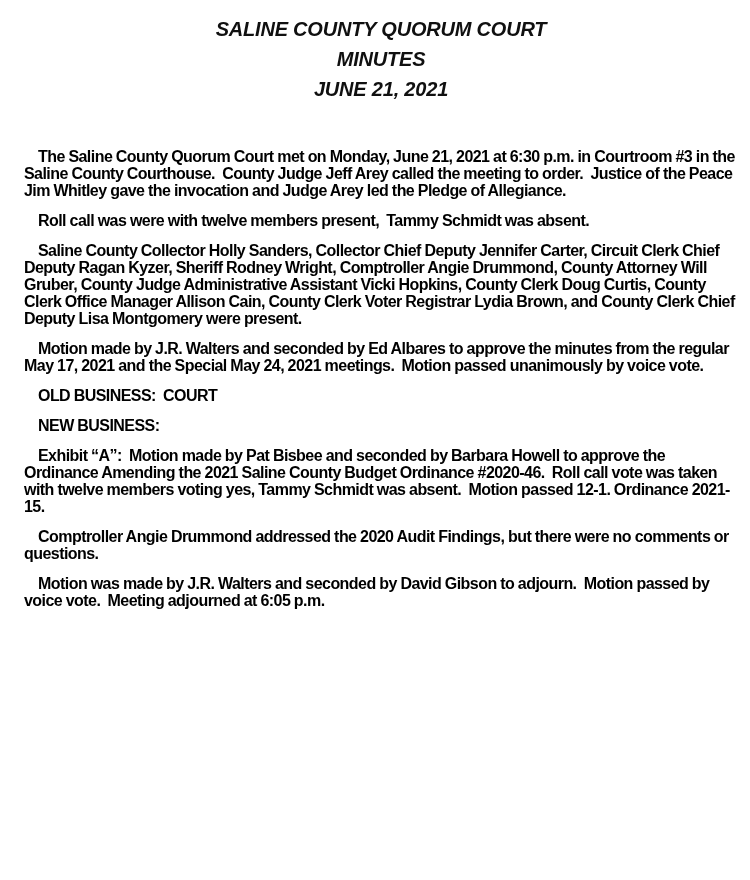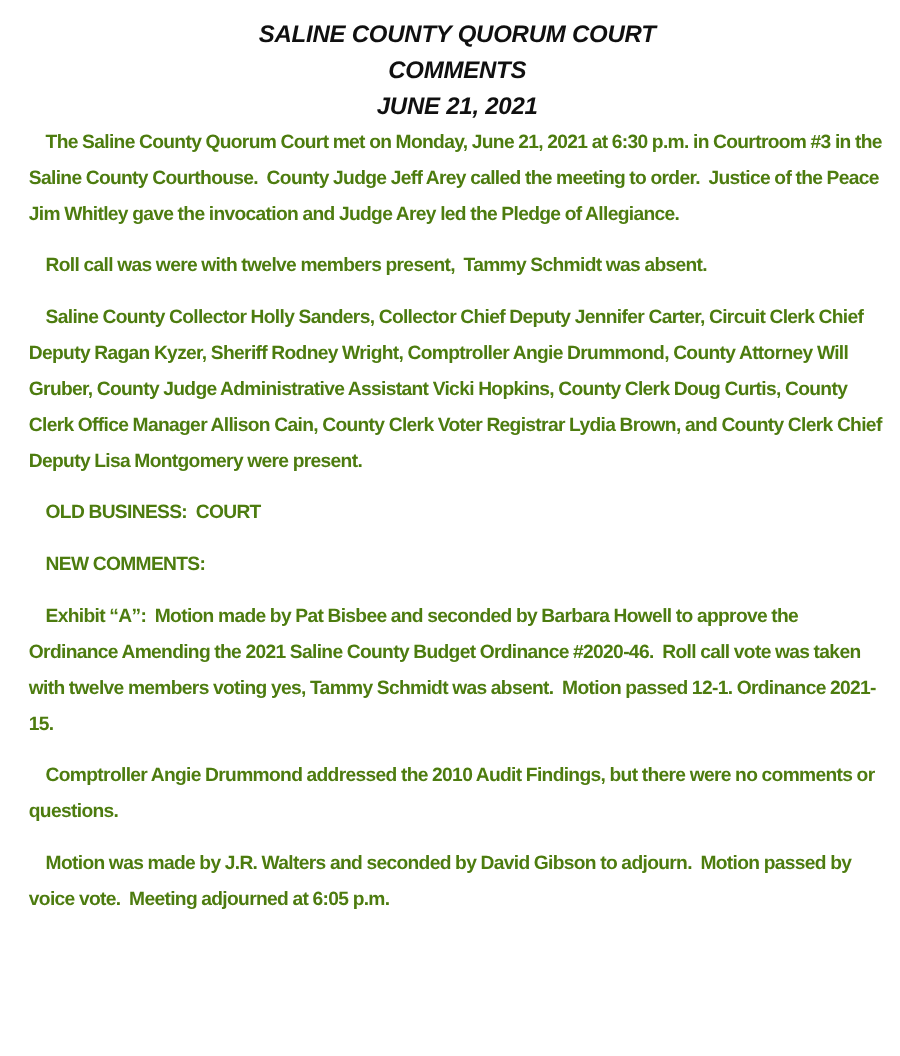--- a/index.html
+++ b/index.html
@@ -24,48 +24,50 @@
   .title-block {
     text-align: center;
     font-weight: bold;
     font-style: italic;
     font-size: 20px;
     line-height: 30px;
     letter-spacing: -0.2px;
     color: #101010;
   }
   .body-text {
+    margin-top: 44px;
     font-size: 16px;
     font-weight: bold;
-    line-height: 30px;
+    line-height: 17px;
     letter-spacing: -0.55px;
     word-spacing: -0.3px;
-    color: #4d7c0f;
+    color: #000000;
   }
   .body-text p {
     margin: 0 0 13px 0;
     text-indent: 14px;
     white-space: pre-wrap;
   }
 </style>
 </head>
 <body>
 
 <div class="page">
 
   <div class="title-block">
     <div>SALINE COUNTY QUORUM COURT</div>
-    <div>COMMENTS</div>
+    <div>MINUTES</div>
     <div>JUNE 21, 2021</div>
   </div>
 
   <div class="body-text">
     <p>The Saline County Quorum Court met on Monday, June 21, 2021 at 6:30 p.m. in Courtroom #3 in the Saline County Courthouse.  County Judge Jeff Arey called the meeting to order.  Justice of the Peace Jim Whitley gave the invocation and Judge Arey led the Pledge of Allegiance.</p>
     <p>Roll call was were with twelve members present,  Tammy Schmidt was absent.</p>
     <p>Saline County Collector Holly Sanders, Collector Chief Deputy Jennifer Carter, Circuit Clerk Chief Deputy Ragan Kyzer, Sheriff Rodney Wright, Comptroller Angie Drummond, County Attorney Will Gruber, County Judge Administrative Assistant Vicki Hopkins, County Clerk Doug Curtis, County Clerk Office Manager Allison Cain, County Clerk Voter Registrar Lydia Brown, and County Clerk Chief Deputy Lisa Montgomery were present.</p>
+    <p>Motion made by J.R. Walters and seconded by Ed Albares to approve the minutes from the regular May 17, 2021 and the Special May 24, 2021 meetings.  Motion passed unanimously by voice vote.</p>
     <p>OLD BUSINESS:  COURT</p>
-    <p>NEW COMMENTS:</p>
+    <p>NEW BUSINESS:</p>
     <p>Exhibit “A”:  Motion made by Pat Bisbee and seconded by Barbara Howell to approve the Ordinance Amending the 2021 Saline County Budget Ordinance #2020-46.  Roll call vote was taken with twelve members voting yes, Tammy Schmidt was absent.  Motion passed 12-1. Ordinance 2021-15.</p>
-    <p>Comptroller Angie Drummond addressed the 2010 Audit Findings, but there were no comments or questions.</p>
+    <p>Comptroller Angie Drummond addressed the 2020 Audit Findings, but there were no comments or questions.</p>
     <p>Motion was made by J.R. Walters and seconded by David Gibson to adjourn.  Motion passed by voice vote.  Meeting adjourned at 6:05 p.m.</p>
   </div>
 
 </div>
 
 </body></html>

